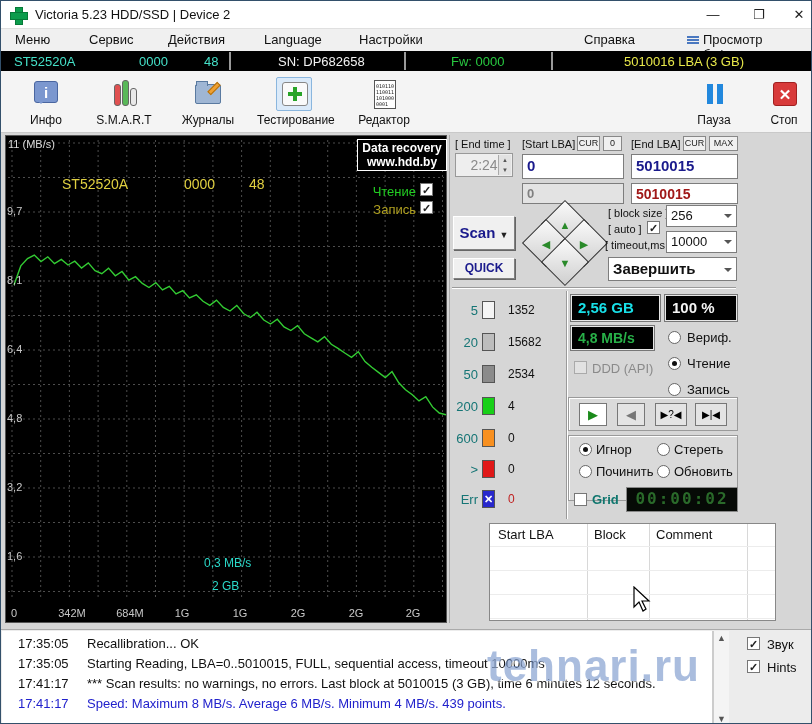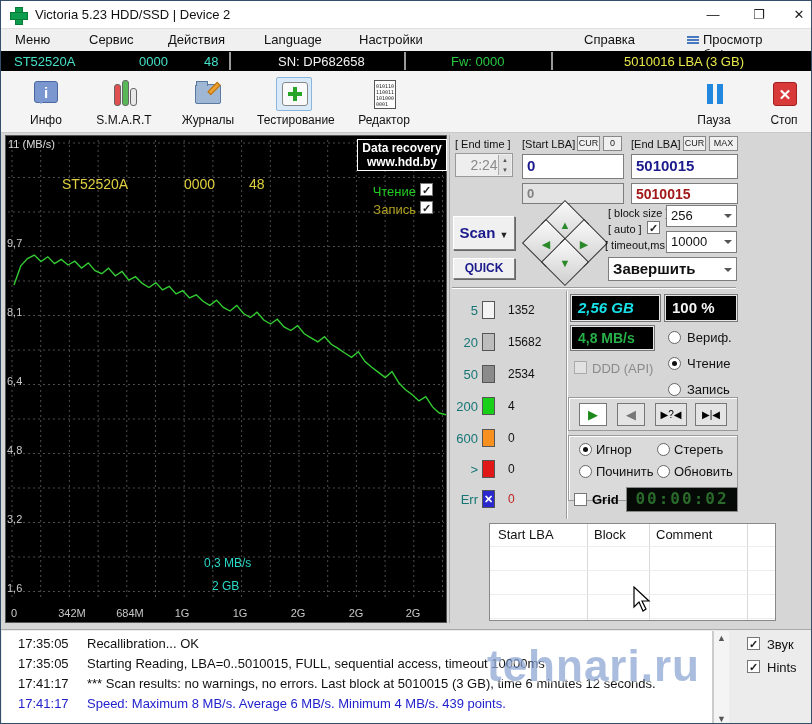--- a/index.html
+++ b/index.html
@@ -57,21 +57,21 @@
   .graph{position:absolute;left:4px;top:2px;width:442px;height:488px;background:#000;border:1px solid #555;}
   .graph svg{position:absolute;left:0;top:0;}
   .g-ov{position:absolute;white-space:nowrap;}
   .g-top{left:2px;top:2px;font-size:11px;color:#dcdcdc;}
   .g-title{left:54px;top:16px;font-size:15px;font-weight:bold;color:#f0f0f0;}
   .g-dev1{left:56px;top:40px;font-size:14px;color:#e0d040;}
   .g-dev2{left:178px;top:40px;font-size:14px;color:#e0d040;}
   .g-dev3{left:243px;top:40px;font-size:14px;color:#e0d040;}
   .g-datarec{left:351px;top:3px;width:90px;background:#000;border:1px solid #fff;color:#fff;font-size:12px;font-weight:bold;text-align:center;line-height:14px;padding:1px 0;}
   .g-leg-label{width:70px;text-align:right;font-size:13px;}
-  .g-ylab{position:absolute;left:1px;font-size:11px;color:#c8c8c8;margin-top:32px;}
+  .g-ylab{position:absolute;left:1px;font-size:11px;color:#c8c8c8;}
   .g-xlab{position:absolute;top:471px;font-size:11px;color:#c8c8c8;transform:translateX(-50%);}
   .g-ann{color:#2ad8c8;font-size:12px;}
   .chk{position:absolute;width:13px;height:13px;background:#fff;border:1px solid #777;font-size:11px;line-height:12px;text-align:center;color:#222;font-weight:bold;}
   
   .controls{position:absolute;left:448px;top:2px;width:290px;height:488px;background:#d6d6d6;border-left:1px solid #aaa;}
   .c{position:absolute;}
   .lbl{font-size:11px;color:#111;white-space:nowrap;}
   .inp{background:#fff;border:1px solid #7d7d7d;font-size:15px;font-weight:bold;padding:2px 4px;}
   .inp.navy{color:#1a1a8c;}
   .inp.red{color:#a01818;}
@@ -84,21 +84,21 @@
   .sel .chev{position:absolute;right:4px;top:8px;width:0;height:0;border:4px solid transparent;border-top-color:#555;}
   .diamond{}
   .dia{position:absolute;width:34px;height:34px;background:linear-gradient(135deg,#fafafa,#cfcfcf);border:1px solid #333;transform:rotate(45deg);}
   .dia span{position:absolute;left:0;top:0;width:100%;height:100%;transform:rotate(-45deg);color:#2a8a2a;font-size:11px;text-align:center;line-height:34px;}
   .groove-h{position:absolute;height:2px;border-top:1px solid #9a9a9a;border-bottom:1px solid #fff;}
   .groove-v{position:absolute;width:2px;border-left:1px solid #9a9a9a;border-right:1px solid #fff;}
   .bucket-label{position:absolute;left:0;width:28px;text-align:right;font-size:13px;color:#157575;}
   .bucket-sq{position:absolute;left:32px;width:13px;height:18px;border:1px solid #555;}
   .bucket-count{position:absolute;left:58px;font-size:12px;color:#111;}
   .lcd{position:absolute;background:#000;border:1px solid #e6e6e6;outline:1px solid #777;font-weight:bold;padding:3px 6px;white-space:nowrap;}
-  .lcd.cyan{color:#18e0e8;font-size:15px;font-style:italic;}
+  .lcd.cyan{color:#18e0e8;font-size:15px;}
   .lcd.white{color:#f4f4f4;font-size:15px;}
   .lcd.green{color:#28b048;font-size:14px;}
   .radio{position:absolute;width:13px;height:13px;border:1px solid #666;border-radius:50%;background:#fff;}
   .radio.sel::after{content:"";position:absolute;left:3px;top:3px;width:5px;height:5px;border-radius:50%;background:#111;}
   .radio.dis{background:#d8d8d8;border-color:#999;}
   .radio.dis.sel::after{background:#777;}
   .rlabel{position:absolute;font-size:13px;color:#111;white-space:nowrap;}
   .rlabel.dis{color:#8a8a8a;}
   .panelbox{position:absolute;background:#dadada;border:1px solid #9a9a9a;box-shadow:inset 1px 1px 0 #fff;}
   .pbtn{position:absolute;top:5px;height:23px;background:#e4e4e4;border:1px solid #777;text-align:center;font-size:10px;line-height:21px;}
@@ -358,21 +358,21 @@
           <span class="rlabel" style="left: 27px; top: 6px;">Игнор</span>
           <div class="radio" style="position: absolute; left: 88px; top: 7px;"></div>
           <span class="rlabel" style="left: 105px; top: 6px;">Стереть</span>
           <div class="radio" style="position: absolute; left: 10px; top: 29px;"></div>
           <span class="rlabel" style="left: 27px; top: 28px;">Починить</span>
           <div class="radio" style="position: absolute; left: 88px; top: 29px;"></div>
           <span class="rlabel" style="left: 105px; top: 28px;">Обновить</span>
         </div>
 
       <div class="chk" style="left:124px;top:358px"></div>
-      <span class="c rlabel" style="left:142px;top:357px;color:#000000;font-weight:bold">Grid</span>
+      <span class="c rlabel" style="left:142px;top:357px;color:#0f766e;font-weight:bold">Grid</span>
       <div class="c clockbox" style="left:176px;top:352px;width:112px;height:25px">00:00:02</div>
 
       <div class="rtable" id="rtable">
         <div class="colline" style="left:97px"></div>
         <div class="colline" style="left:159px"></div>
         <div class="colline" style="left:257px"></div>
         <div class="rowline" style="top:22px"></div>
         <div class="rowline" style="top:46px"></div>
         <div class="rowline" style="top:70px"></div>
         <div class="rowline" style="top:94px"></div>

